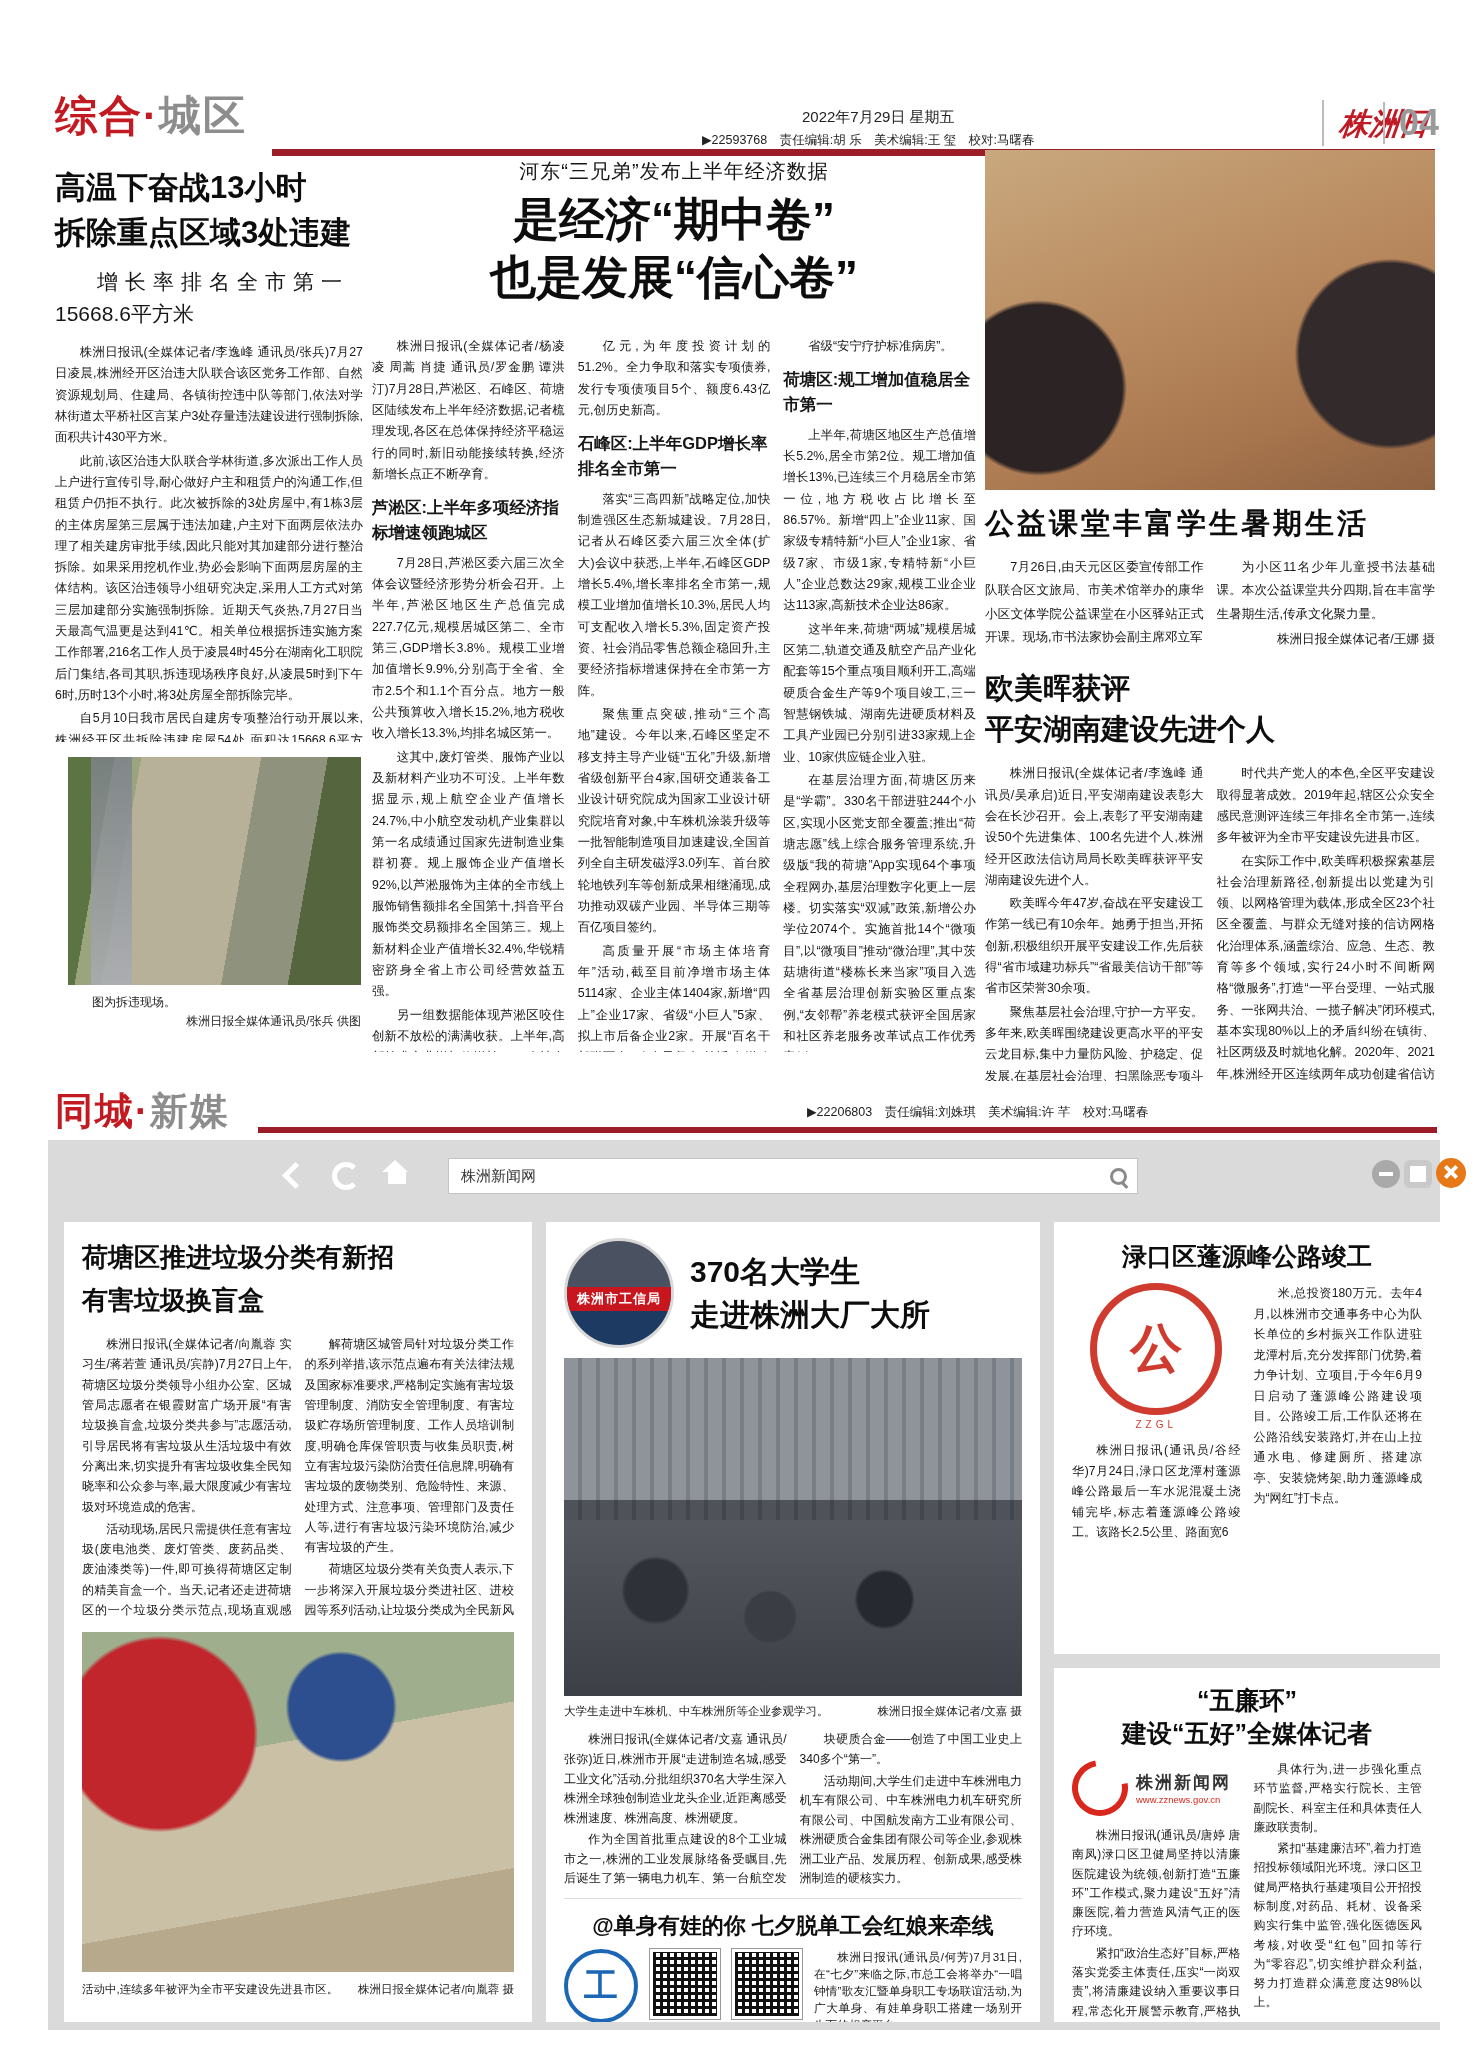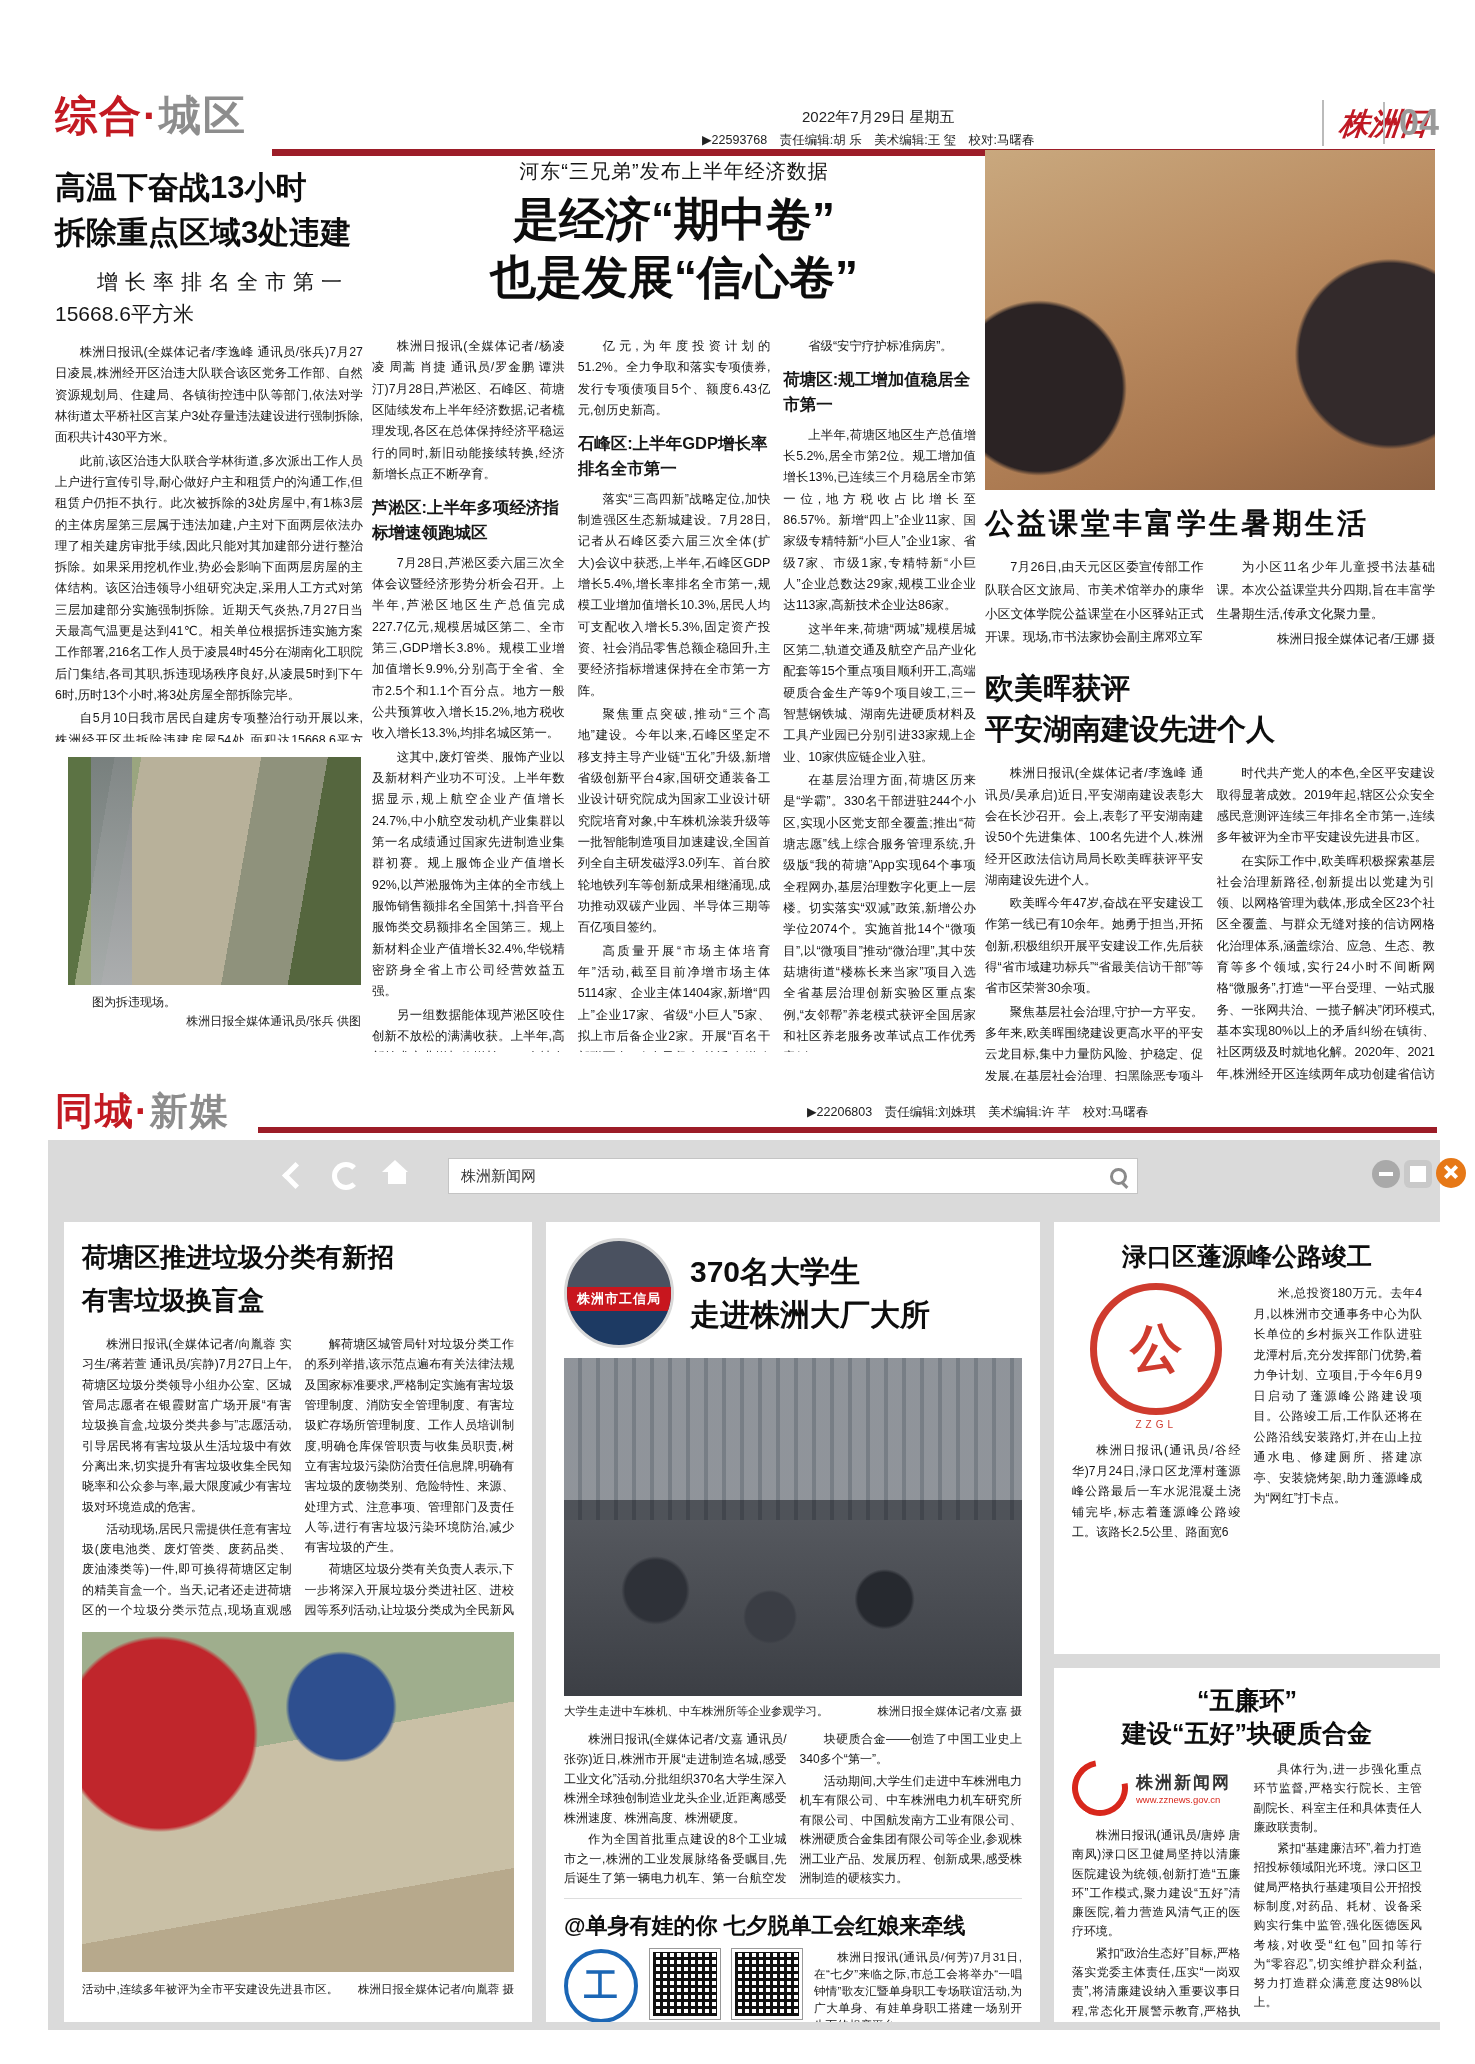--- a/index.html
+++ b/index.html
@@ -247,21 +247,21 @@
     <div class="cols" style="margin-top:10px;height:158px;">
       <div class="bodytext" style="font-size:12.1px;line-height:1.62;">
           <p class="para">株洲日报讯(全媒体记者/文嘉 通讯员/张弥)近日,株洲市开展“走进制造名城,感受工业文化”活动,分批组织370名大学生深入株洲全球独创制造业龙头企业,近距离感受株洲速度、株洲高度、株洲硬度。</p>
           <p class="para">作为全国首批重点建设的8个工业城市之一,株洲的工业发展脉络备受瞩目,先后诞生了第一辆电力机车、第一台航空发动机、第一枚空空导弹、第一</p>
         </div>
       <div class="bodytext" style="font-size:12.1px;line-height:1.62;">
           <p class="para">块硬质合金——创造了中国工业史上340多个“第一”。</p>
           <p class="para">活动期间,大学生们走进中车株洲电力机车有限公司、中车株洲电力机车研究所有限公司、中国航发南方工业有限公司、株洲硬质合金集团有限公司等企业,参观株洲工业产品、发展历程、创新成果,感受株洲制造的硬核实力。</p>
         </div>
     </div>
-    <h4 class="h-big" style="font-size:22px;text-align:left;margin:10px 0 8px;border-top:1px solid #ddd;padding-top:12px;">@单身有娃的你 七夕脱单工会红娘来牵线</h4>
+    <h4 class="h-big" style="font-size:22px;text-align:center;margin:10px 0 8px;border-top:1px solid #ddd;padding-top:12px;">@单身有娃的你 七夕脱单工会红娘来牵线</h4>
     <div style="display:flex;gap:12px;align-items:flex-start;">
       <div class="logo-union">工</div>
       <div>
         <div class="qr"></div>
 
       </div>
       <div>
         <div class="qr"></div>
 
       </div>
@@ -284,21 +284,21 @@
           </div>
       </div>
       <div class="bodytext" style="font-size:12.1px;line-height:1.7;">
           <p class="para">米,总投资180万元。去年4月,以株洲市交通事务中心为队长单位的乡村振兴工作队进驻龙潭村后,充分发挥部门优势,着力争计划、立项目,于今年6月9日启动了蓬源峰公路建设项目。公路竣工后,工作队还将在公路沿线安装路灯,并在山上拉通水电、修建厕所、搭建凉亭、安装烧烤架,助力蓬源峰成为“网红”打卡点。</p>
         </div>
     </div>
   </div>
 
   <div class="card" style="left:1054px;top:1668px;width:386px;height:354px;">
     <h3 class="h-big" style="font-size:25px;text-align:center;margin:0;">“五廉环”</h3>
-    <h3 class="h-big" style="font-size:25px;text-align:center;margin:0 0 10px;">建设“五好”块硬质合金</h3>
+    <h3 class="h-big" style="font-size:25px;text-align:center;margin:0 0 10px;">建设“五好”全媒体记者</h3>
     <div class="cols" style="height:248px;">
       <div>
         <div class="logo-news">
           <span class="e"></span>
           <span>
             <div class="t1">株洲新闻网</div>
             <div class="t2">www.zznews.gov.cn</div>
           </span>
         </div>
         <div class="bodytext" style="font-size:11.9px;line-height:1.62;">

